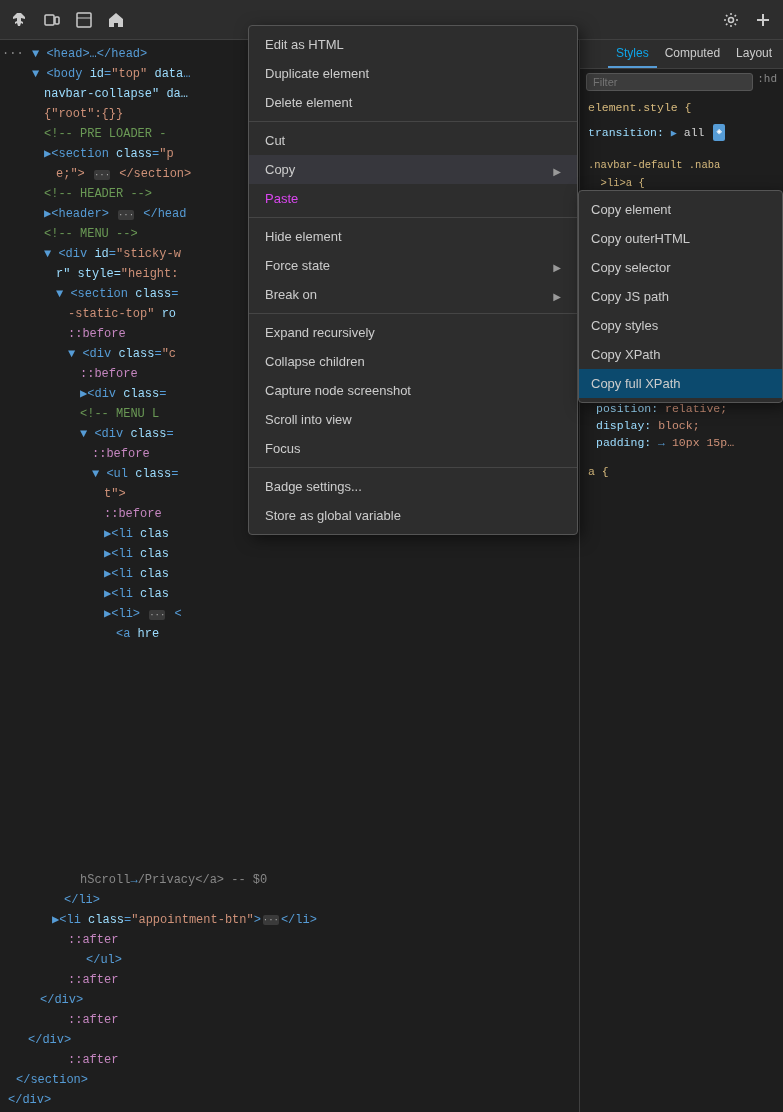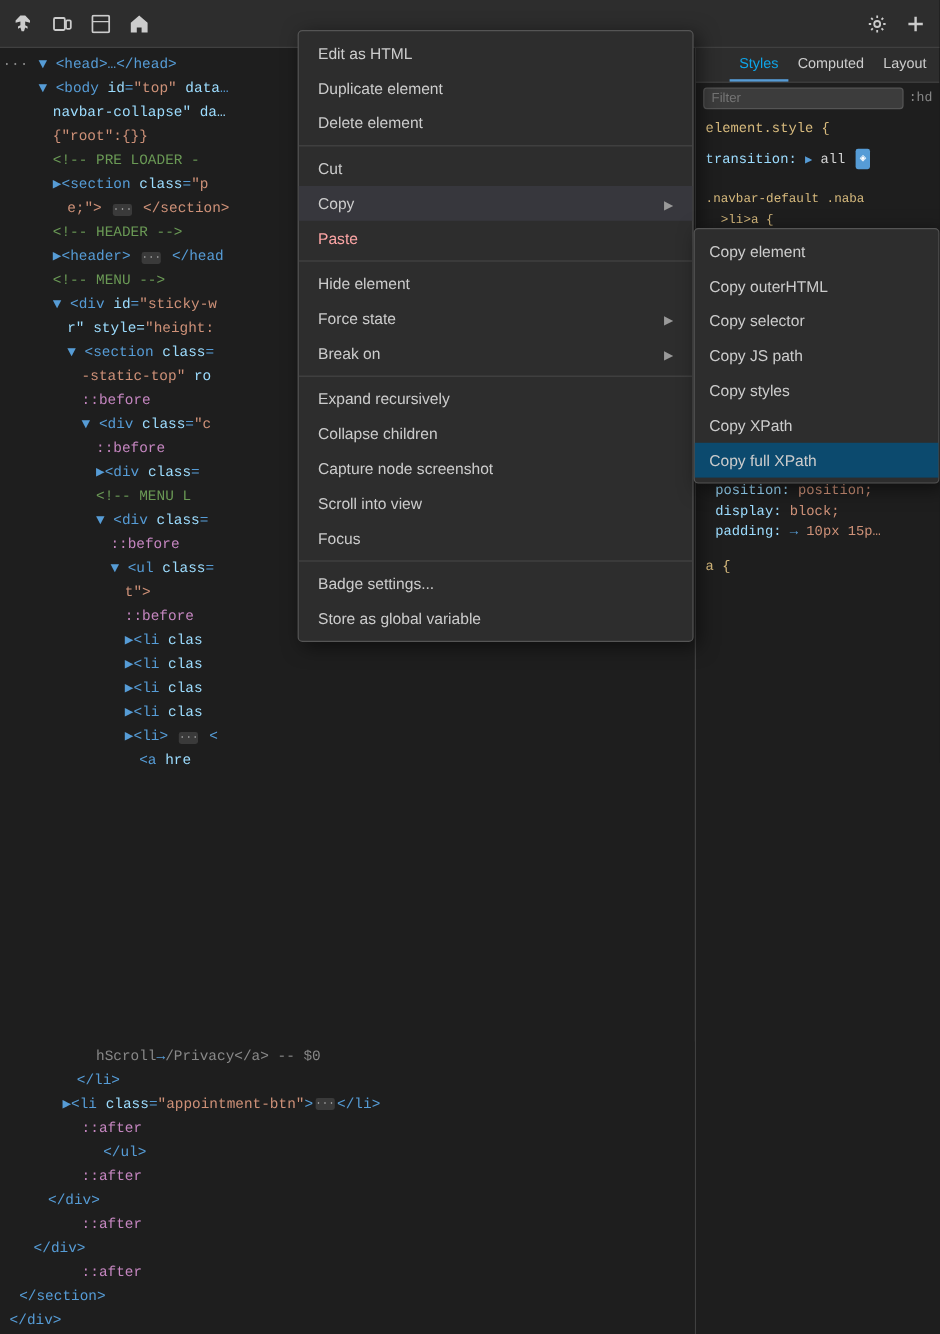--- a/index.html
+++ b/index.html
@@ -106,21 +106,21 @@
       padding: 7px 16px;
       cursor: pointer;
       display: flex;
       align-items: flex-end;
       justify-content: space-between;
       color: #cccccc;
       font-family: -apple-system, BlinkMacSystemFont, 'Segoe UI', sans-serif;
       font-size: 13px;
       user-select: none;
     }
-    .menu-item.disabled { color: #fca5a5; pointer-events: none; }
+    .menu-item.disabled { color: #d946ef; pointer-events: none; }
     .menu-item.highlighted { background: #37373d; }
 
     .menu-separator {
       height: 1px;
       background: #454545;
       margin: 4px 0;
     }
 
     .submenu-arrow {
       font-size: 10px;
@@ -174,21 +174,21 @@
     }
     .styles-tab.active {
       color: #0ea5e9;
       border-bottom: 2px solid #569cd6;
       margin-left: 24px;
     }
 
     .styles-filter {
       padding: 4px 6px;
       display: flex;
-      align-items: center;
+      align-items: flex-start;
       gap: 4px;
     }
 
     .filter-input {
       flex: 1;
       background: #3c3c3c;
       border: 1px solid #555;
       border-radius: 3px;
       padding: 2px 6px;
       color: #ccc;
@@ -524,21 +524,21 @@
         <div style="margin-left:8px;">
           <span class="css-property">line-height:</span> <span class="css-value">20px;</span>
         </div>
       </div>
 
       <div style="height:4px;"></div>
 
       <div class="css-rule">
         <div><span class="css-selector">.nav&gt;li&gt;a {</span></div>
         <div style="margin-left:8px;">
-          <span class="css-property">position:</span> <span class="css-value">position;</span>
+          <span class="css-property">position:</span> <span class="css-value">relative;</span>
         </div>
         <div style="margin-left:8px;">
           <span class="css-property">display:</span> <span class="css-value">block;</span>
         </div>
         <div style="margin-left:8px;">
           <span class="css-property">padding:</span><span class="css-arrow"> → </span><span class="css-value">10px 15p…</span>
         </div>
       </div>
 
       <div style="height:4px;"></div>

